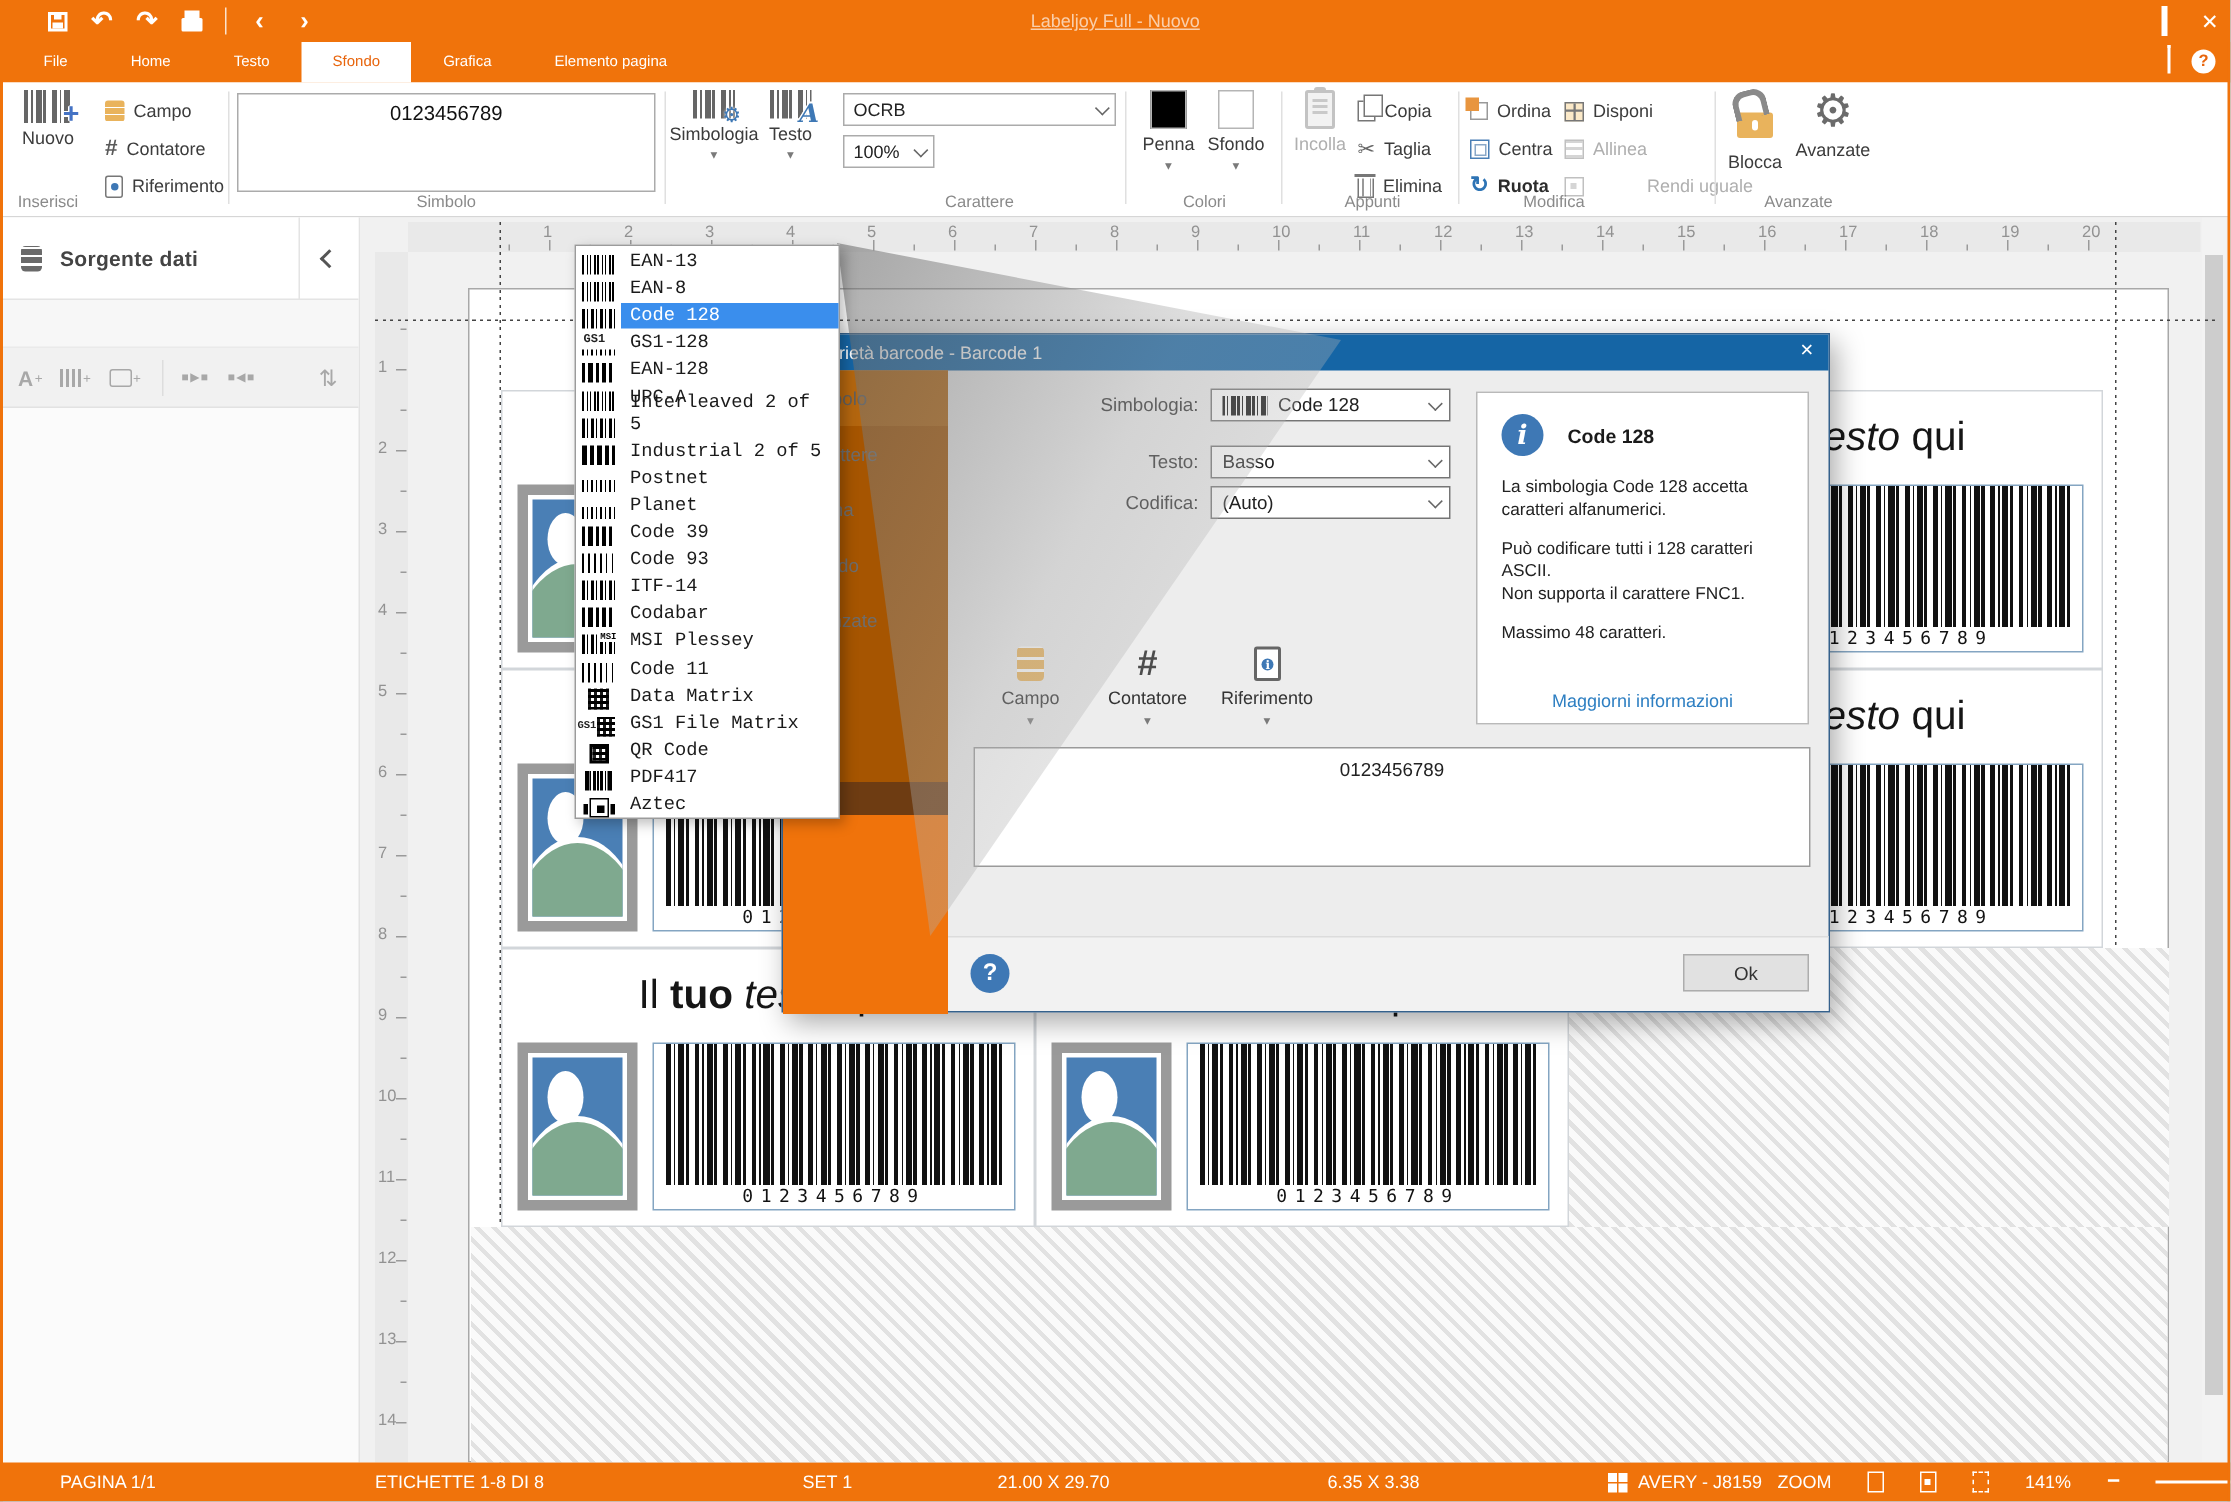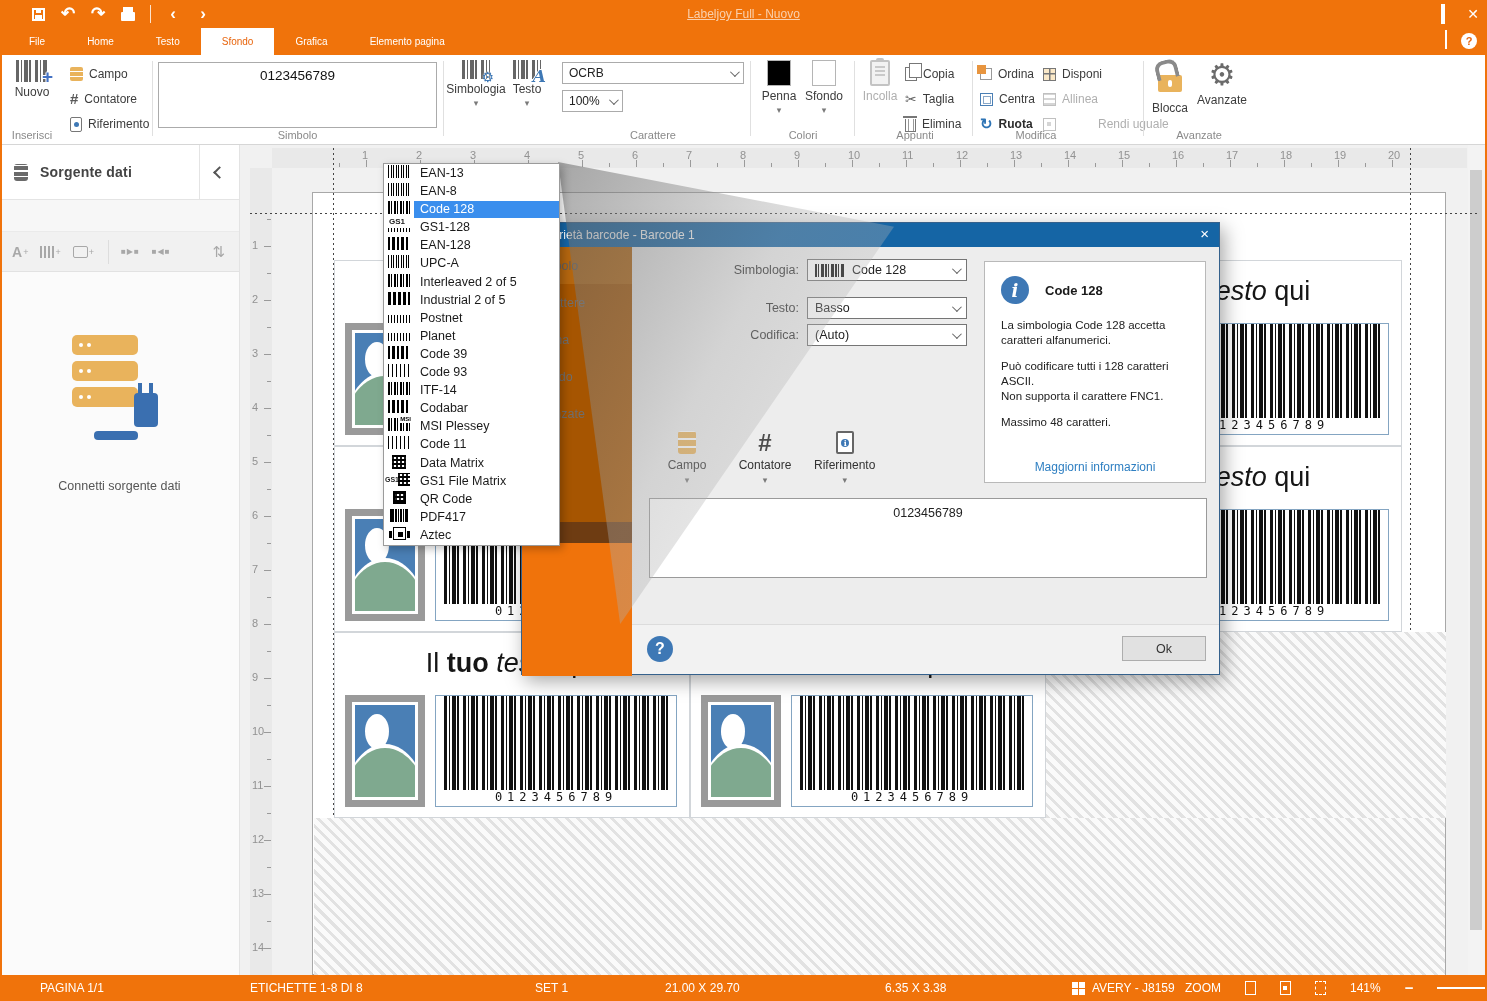--- a/index.html
+++ b/index.html
@@ -164,21 +164,21 @@
   .dlg-field{position:absolute;left:127px;top:275px;width:558px;height:80px;background:#fff;border:1px solid #9a9a9a;
       text-align:center;font-size:12.5px;color:#222;padding-top:7px;}
   .dlg-footer{position:absolute;left:110px;right:0;bottom:0;height:50px;background:#F2F2F2;border-top:1px solid #DCDCDC;}
   .help-blue{position:absolute;left:15px;top:11px;width:26px;height:26px;border-radius:50%;background:#3E78B5;color:#fff;
       font-weight:bold;font-size:16px;display:flex;align-items:center;justify-content:center;}
   .ok-btn{position:absolute;right:13px;top:11px;width:84px;height:25px;background:#E1E1E1;border:1px solid #ADADAD;
       font-size:12.5px;color:#333;display:flex;align-items:center;justify-content:center;}
   
   #symbology-menu{position:absolute;left:383px;top:163px;width:177px;height:383px;background:#fff;border:1px solid #9B9B9B;
       z-index:40;box-shadow:3px 3px 8px rgba(0,0,0,.25);padding:1px 0;}
-  .mi{height:18.1px;display:flex;align-items:flex-start;font-size:12.5px;color:#1a1a1a;}
+  .mi{height:18.1px;display:flex;align-items:flex-end;font-size:12.5px;color:#1a1a1a;font-family:Liberation Mono, monospace;}
   .mi .ic{width:30px;display:flex;justify-content:center;flex:none;}
   .mi .lbl{flex:1;padding:1px 6px;line-height:15px;}
   .mi.sel .lbl{background:#3A8EED;color:#fff;}
   .bci{position:relative;width:22px;height:13px;flex:none;}
   .lin-a{background:repeating-linear-gradient(90deg,#000 0 1px,#fff 1px 3px,#000 3px 4px,#fff 4px 5px);}
   .lin-b{background:repeating-linear-gradient(90deg,#000 0 2px,#fff 2px 3px,#000 3px 4px,#fff 4px 6px);}
   .lin-c{background:repeating-linear-gradient(90deg,#000 0 2px,#fff 2px 4px,#000 4px 7px,#fff 7px 9px);}
   .lin-d{background:repeating-linear-gradient(90deg,#000 0 3px,#fff 3px 5px);}
   .lin-e{background:repeating-linear-gradient(90deg,#000 0 1px,#fff 1px 4px,#000 4px 5px,#fff 5px 8px);}
   .post{height:8px;margin-top:5px;background:repeating-linear-gradient(90deg,#000 0 1px,#fff 1px 3px);}
@@ -399,30 +399,20 @@
           <span class="mini">+</span>
         </span>
       <span class="spt">
           <span class="miniimg"></span>
           <span class="mini">+</span>
         </span>
       <span class="spt-sep"></span>
       <span class="spt" style="font-size:8px;letter-spacing:1px;">■▶■</span>
       <span class="spt" style="font-size:8px;letter-spacing:1px;">■◀■</span>
       <span class="spt" style="margin-left:auto;margin-right:14px;font-size:15px;">⇅</span>
-    </div>
-    <div class="connect-wrap">
-      <div class="dbplug">
-        <span class="dbrow" style="top:0;"></span>
-        <span class="dbrow" style="top:26px;"></span>
-        <span class="dbrow" style="top:52px;"></span>
-        <span class="plugv"></span>
-        <span class="plugc"></span>
-      </div>
-      <div class="connect-label">Connetti sorgente dati</div>
     </div>
   </div>
 
   <div id="canvas">
     <div id="ruler-h">
         <span class="rnum" style="left: 90px; top: 1px;">1</span>
         <span class="rtick" style="left: 94px; bottom: 1px; width: 1px; height: 7px;"></span>
         <span class="rtick" style="left: 67px; bottom: 1px; width: 1px; height: 4px;"></span>
         <span class="rnum" style="left: 144px; top: 1px;">2</span>
         <span class="rtick" style="left: 148px; bottom: 1px; width: 1px; height: 7px;"></span>

